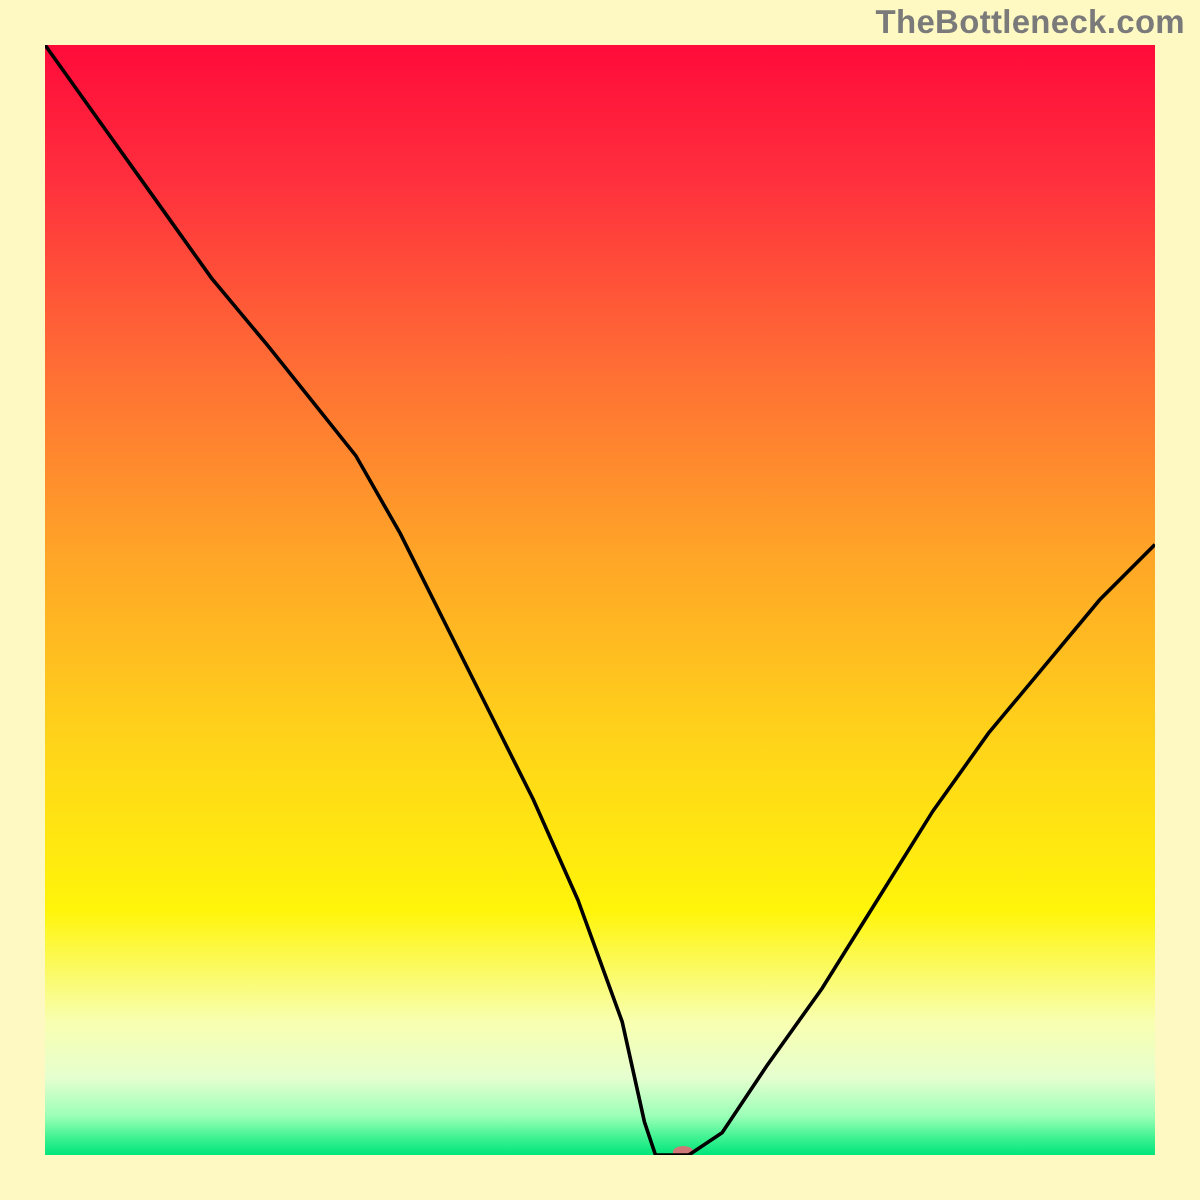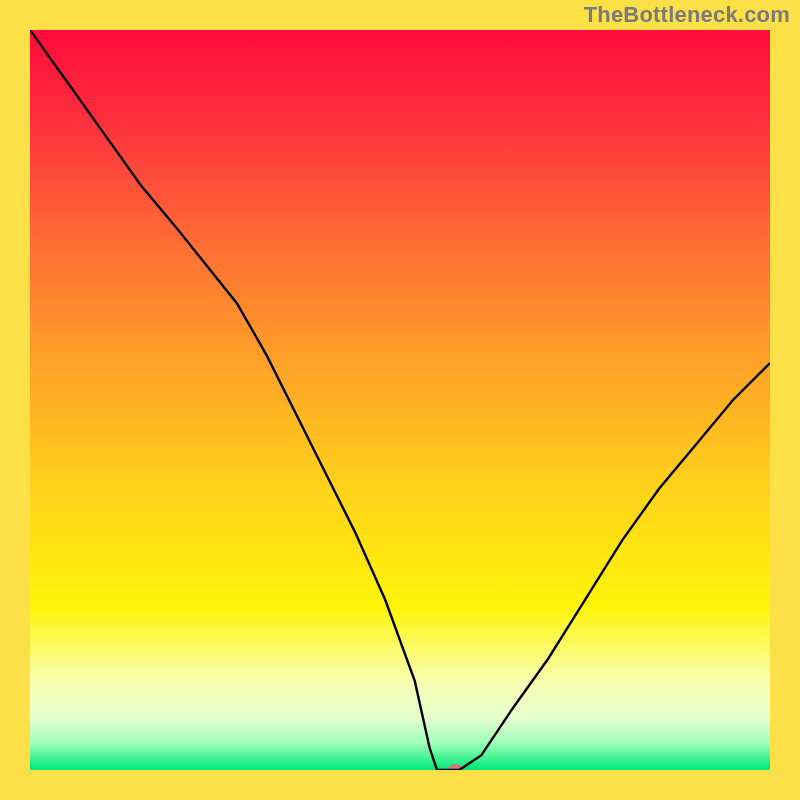--- a/index.html
+++ b/index.html
@@ -8,21 +8,21 @@
     width: 800px;
     height: 800px;
     background: #000;
     overflow: hidden;
     font-family: Arial, Helvetica, sans-serif;
   }
   .frame {
     position: relative;
     width: 800px;
     height: 800px;
-    background: #fde047;
+    background: #fef9c3;
   }
   .watermark {
     position: absolute;
     top: 2px;
     right: 10px;
     color: #7a7a7a;
     font-size: 22px;
     font-weight: 600;
     letter-spacing: 0.2px;
     user-select: none;

